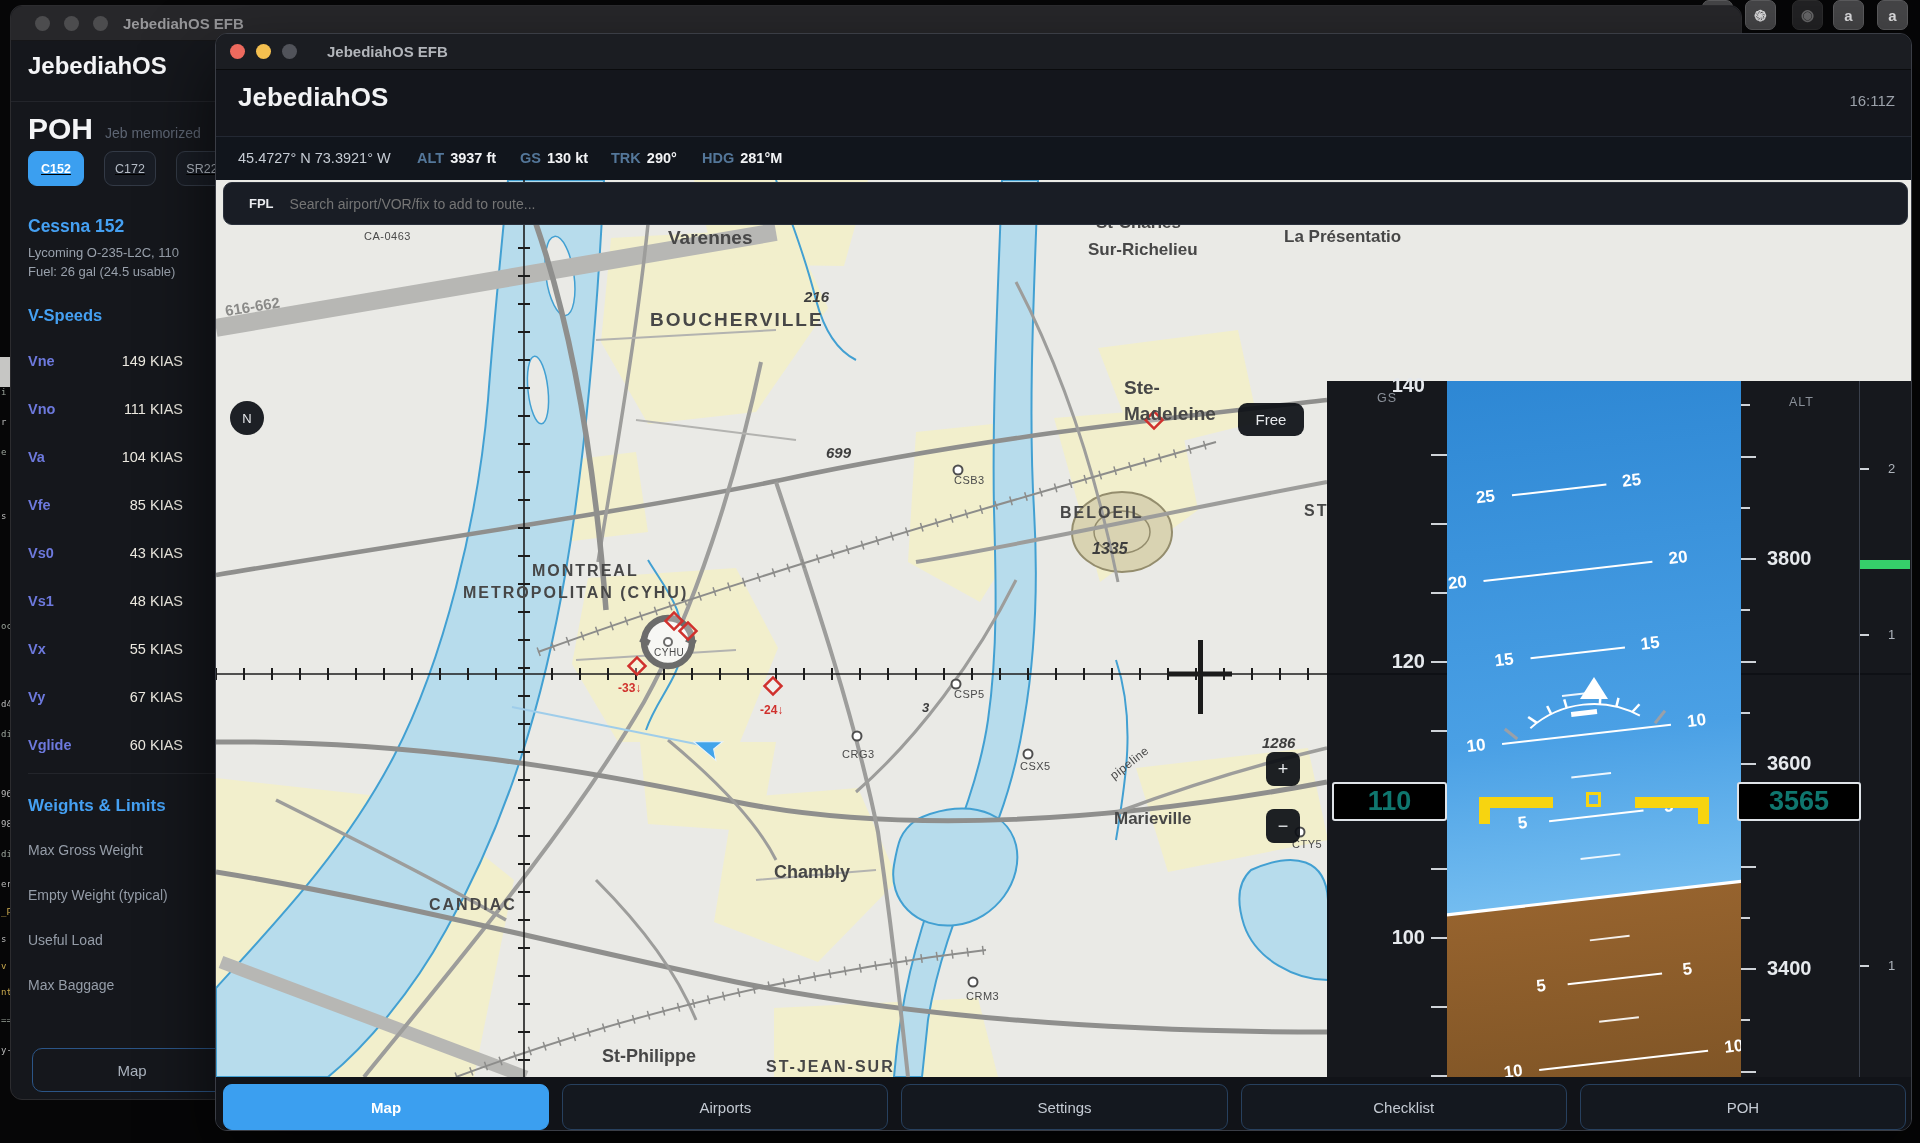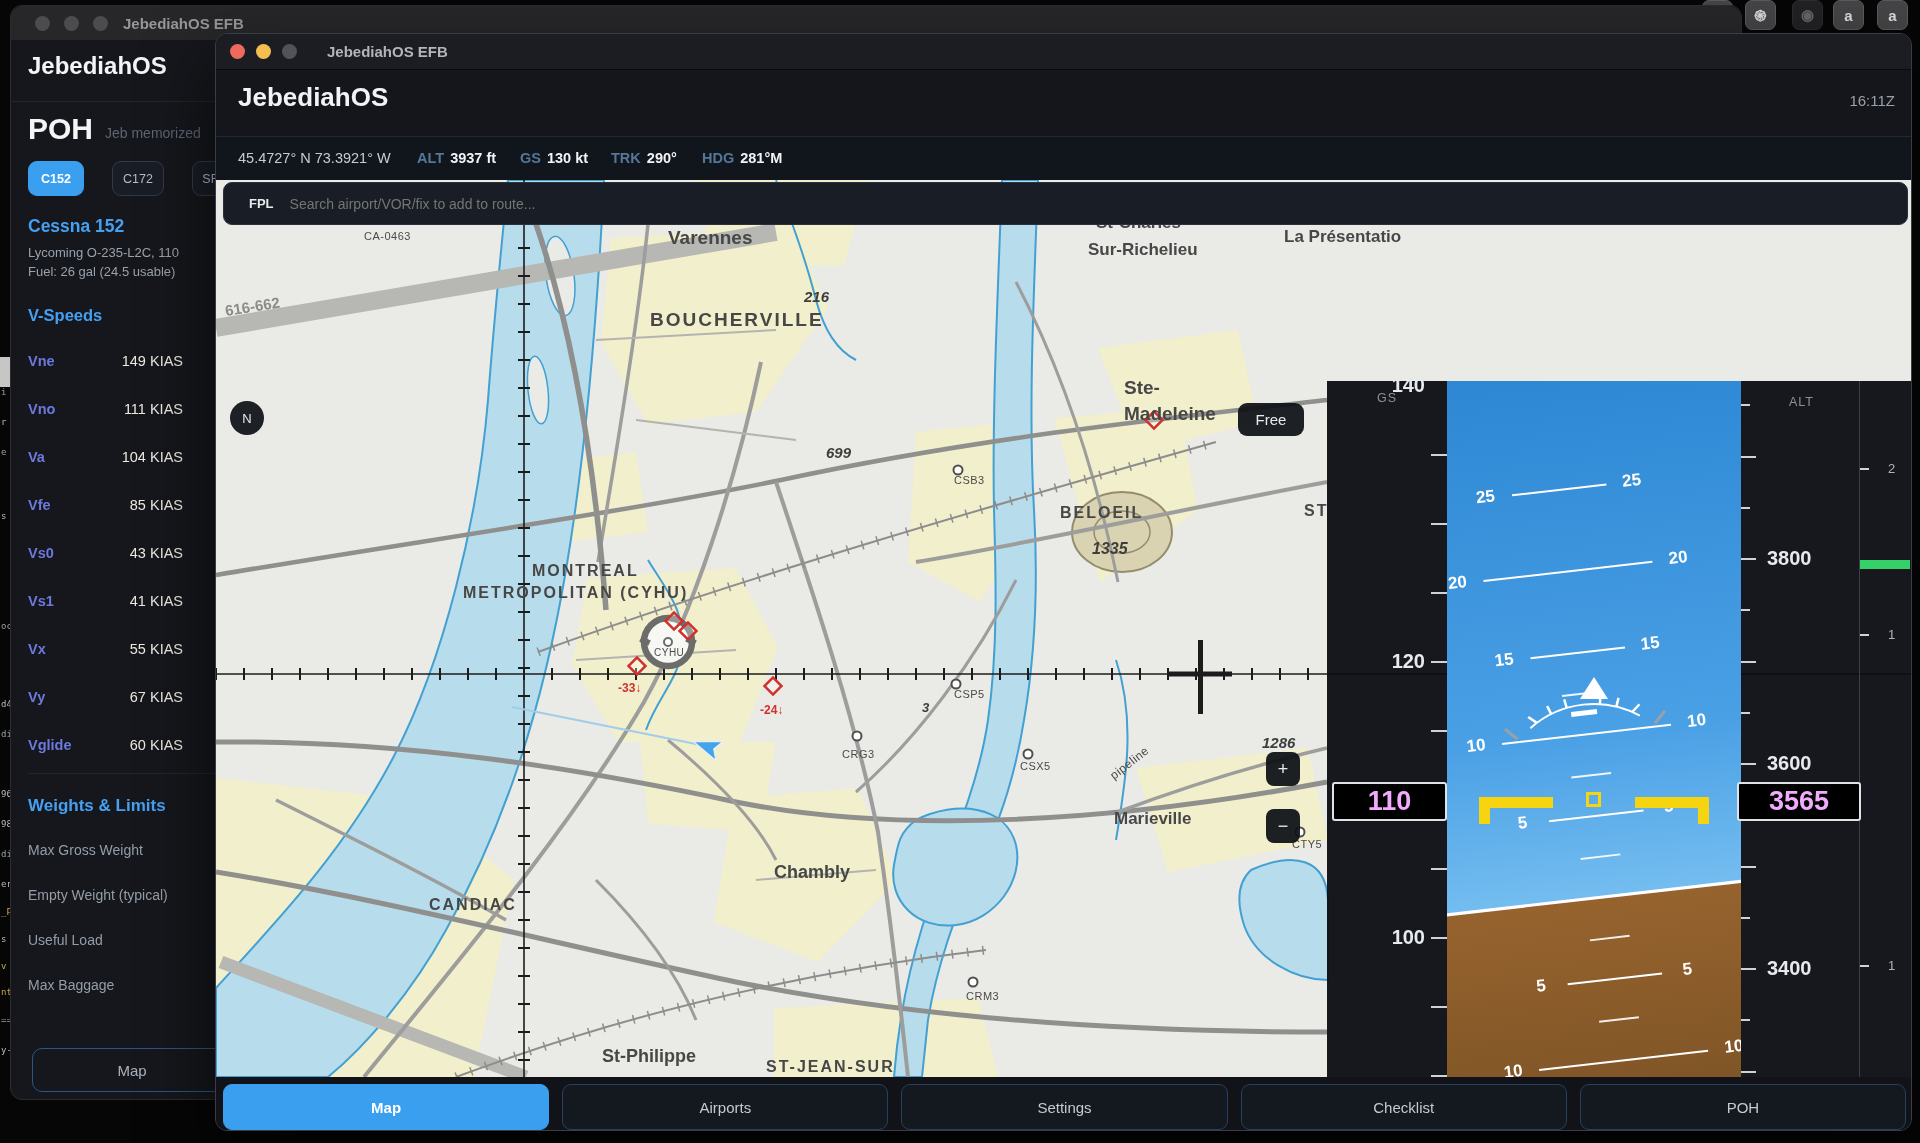--- a/index.html
+++ b/index.html
@@ -47,21 +47,21 @@
   .mapbtn{position:absolute;background:rgba(13,16,22,.93);color:#e8eaed;display:flex;align-items:center;justify-content:center;z-index:20;}
   #north-btn{left:14px;top:221px;width:34px;height:34px;border-radius:50%;font-size:13px;}
   #free-btn{left:1022px;top:223px;width:66px;height:33px;border-radius:9px;font-size:15px;}
   #zoom-in{left:1050px;top:572px;width:34px;height:34px;border-radius:8px;font-size:18px;}
   #zoom-out{left:1050px;top:629px;width:34px;height:34px;border-radius:8px;font-size:18px;}
   
   #pfd{position:absolute;left:1111px;top:201px;width:584px;height:842px;z-index:10;background:rgba(11,13,18,.95);}
   .tapelabel{position:absolute;font-size:12.5px;color:#8b919a;letter-spacing:1px;}
   .tick{position:absolute;background:#cfd3d8;height:2px;}
   .tnum{position:absolute;font-size:20px;font-weight:bold;color:#e6e9ed;}
-  .readout{position:absolute;height:39px;background:#000;border:2px solid #dfe3e8;border-radius:3px;color:#f0abfc;font-size:27px;font-weight:bold;display:flex;align-items:center;justify-content:center;box-sizing:border-box;z-index:5;}
+  .readout{position:absolute;height:39px;background:#000;border:2px solid #dfe3e8;border-radius:3px;color:#0f766e;font-size:27px;font-weight:bold;display:flex;align-items:center;justify-content:center;box-sizing:border-box;z-index:5;}
   #adi{position:absolute;left:120px;top:0;width:294px;height:768px;overflow:hidden;}
   #horizon{position:absolute;left:-153px;top:-31px;width:600px;height:900px;transform:rotate(-6.5deg);}
   #sky{position:absolute;left:0;top:0;width:600px;height:548px;background:linear-gradient(#2c86d3,#4aa0e5 70%,#74bdf0);}
   #gnd{position:absolute;left:0;top:548px;width:600px;height:352px;background:linear-gradient(#96632e,#6e4a20);}
   #hline{position:absolute;left:0;top:546px;width:600px;height:3px;background:#fff;}
   .pline{position:absolute;background:#fff;height:2px;}
   .pnum{position:absolute;width:36px;text-align:center;color:#fff;font-size:17px;font-weight:bold;}
   #vsi{position:absolute;left:532px;top:0;width:52px;height:842px;border-left:1px solid #3a404c;}
   .vsin{position:absolute;left:28px;font-size:13px;color:#aeb4bc;}
   
@@ -110,21 +110,21 @@
       <div class="light" style="left:24px;background:#4c4c4e;"></div>
       <div class="light" style="left:53px;background:#4c4c4e;"></div>
       <div class="light" style="left:82px;background:#4c4c4e;"></div>
       <div id="bg-title">JebediahOS EFB</div>
     </div>
 
     <div class="abs" style="left:17px;top:46px;font-size:24px;font-weight:bold;color:#f4f5f7;">JebediahOS</div>
     <div class="abs" style="left:0;top:95px;width:205px;border-top:1px solid #23252b;"></div>
     <div class="abs" style="left:17px;top:106px;font-size:30px;font-weight:bold;color:#f4f5f7;">POH</div>
     <div class="abs" style="left:94px;top:119px;width:112px;overflow:hidden;white-space:nowrap;font-size:14px;color:#5d6573;">Jeb memorized</div>
-    <div class="abs" id="ac-tabs" style="left:17px;top:155px;display:flex;gap:28px;">
+    <div class="abs" id="ac-tabs" style="left:17px;top:145px;display:flex;gap:20px;text-decoration:underline;">
         <div class="pill on" style="width: 54px;">C152</div>
         <div class="pill" style="width: 50px;">C172</div>
         <div class="pill" style="width: 50px;">SR22</div>
       </div>
     <div class="abs side-blue" style="left:17px;top:210px;font-size:17.5px;">Cessna 152</div>
     <div class="abs" style="left:17px;top:239px;width:190px;overflow:hidden;white-space:nowrap;font-size:13px;color:#99a1ac;">Lycoming O-235-L2C, 110</div>
     <div class="abs" style="left:17px;top:258px;width:190px;overflow:hidden;white-space:nowrap;font-size:13px;color:#99a1ac;">Fuel: 26 gal (24.5 usable)</div>
     <div class="abs side-blue" style="left:17px;top:300px;font-size:16.5px;">V-Speeds</div>
     <div class="abs" id="vspeeds" style="left:17px;top:347px;width:155px;">
         <div class="vrow">
@@ -142,21 +142,21 @@
         <div class="vrow">
           <span class="vlab">Vfe</span>
           <span class="vval">85 KIAS</span>
         </div>
         <div class="vrow">
           <span class="vlab">Vs0</span>
           <span class="vval">43 KIAS</span>
         </div>
         <div class="vrow">
           <span class="vlab">Vs1</span>
-          <span class="vval">41 KIAS</span>
+          <span class="vval">48 KIAS</span>
         </div>
         <div class="vrow">
           <span class="vlab">Vx</span>
           <span class="vval">55 KIAS</span>
         </div>
         <div class="vrow">
           <span class="vlab">Vy</span>
           <span class="vval">67 KIAS</span>
         </div>
         <div class="vrow">

